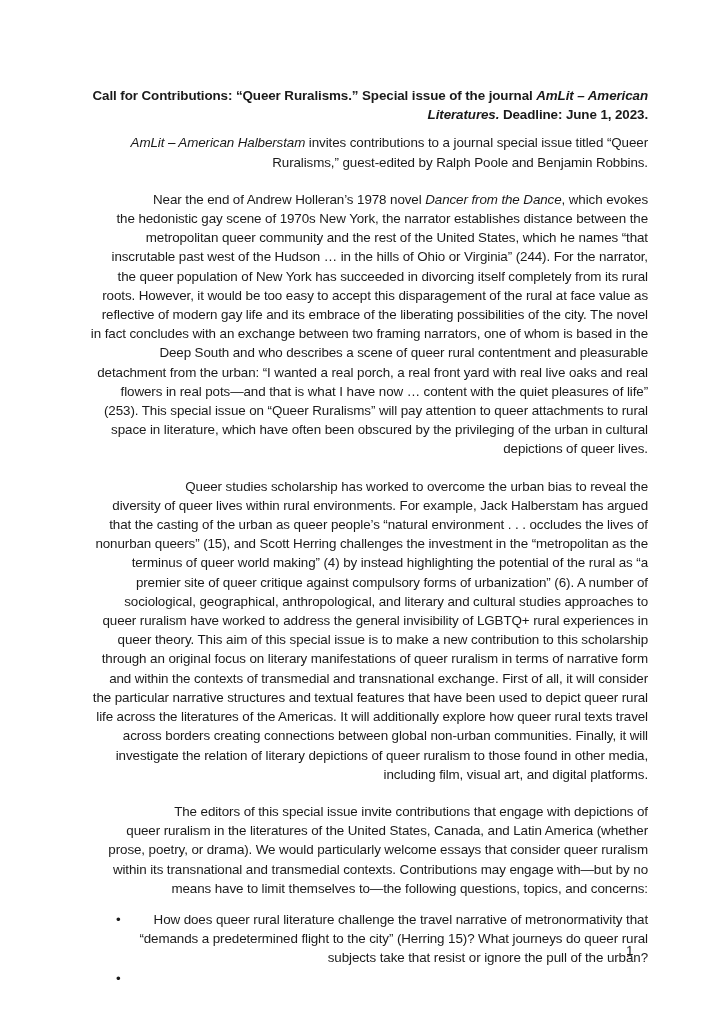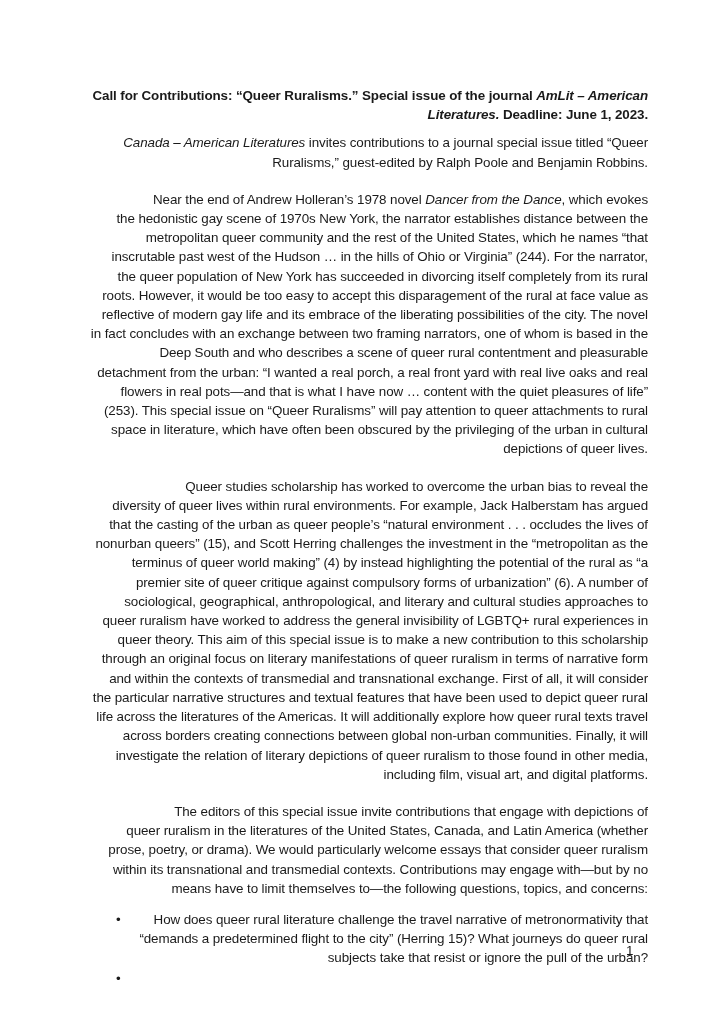--- a/index.html
+++ b/index.html
@@ -58,21 +58,21 @@
   }
 </style>
 </head>
 <body>
 
 <div class="page">
   <div class="content">
 
     <p class="heading"><span>Call for Contributions: “Queer Ruralisms.” Special issue of the journal </span><span class="it">AmLit – American Literatures.</span><span> Deadline: June 1, 2023.</span></p>
 
-    <p class="para"><span class="it">Canada – American Literatures</span><span> invites contributions to a journal special issue titled “Queer Ruralisms,” guest-edited by Ralph Poole and Benjamin Robbins.</span></p>
+    <p class="para"><span class="it">AmLit – American Halberstam</span><span> invites contributions to a journal special issue titled “Queer Ruralisms,” guest-edited by Ralph Poole and Benjamin Robbins.</span></p>
 
     <p class="para indent"><span>Near the end of Andrew Holleran’s 1978 novel </span><span class="it">Dancer from the Dance</span><span>, which evokes the hedonistic gay scene of 1970s New York, the narrator establishes distance between the metropolitan queer community and the rest of the United States, which he names “that inscrutable past west of the Hudson … in the hills of Ohio or Virginia” (244). For the narrator, the queer population of New York has succeeded in divorcing itself completely from its rural roots. However, it would be too easy to accept this disparagement of the rural at face value as reflective of modern gay life and its embrace of the liberating possibilities of the city. The novel in fact concludes with an exchange between two framing narrators, one of whom is based in the Deep South and who describes a scene of queer rural contentment and pleasurable detachment from the urban: “I wanted a real porch, a real front yard with real live oaks and real flowers in real pots—and that is what I have now … content with the quiet pleasures of life” (253). This special issue on “Queer Ruralisms” will pay attention to queer attachments to rural space in literature, which have often been obscured by the privileging of the urban in cultural depictions of queer lives.</span></p>
 
     <p class="para indent"><span>Queer studies scholarship has worked to overcome the urban bias to reveal the diversity of queer lives within rural environments. For example, Jack Halberstam has argued that the casting of the urban as queer people’s “natural environment . . . occludes the lives of nonurban queers” (15), and Scott Herring challenges the investment in the “metropolitan as the terminus of queer world making” (4) by instead highlighting the potential of the rural as “a premier site of queer critique against compulsory forms of urbanization” (6). A number of sociological, geographical, anthropological, and literary and cultural studies approaches to queer ruralism have worked to address the general invisibility of LGBTQ+ rural experiences in queer theory. This aim of this special issue is to make a new contribution to this scholarship through an original focus on literary manifestations of queer ruralism in terms of narrative form and within the contexts of transmedial and transnational exchange. First of all, it will consider the particular narrative structures and textual features that have been used to depict queer rural life across the literatures of the Americas. It will additionally explore how queer rural texts travel across borders creating connections between global non-urban communities. Finally, it will investigate the relation of literary depictions of queer ruralism to those found in other media, including film, visual art, and digital platforms.</span></p>
 
     <p class="para indent"><span>The editors of this special issue invite contributions that engage with depictions of queer ruralism in the literatures of the United States, Canada, and Latin America (whether prose, poetry, or drama). We would particularly welcome essays that consider queer ruralism within its transnational and transmedial contexts. Contributions may engage with—but by no means have to limit themselves to—the following questions, topics, and concerns:</span></p>
 
     <ul class="bullets">
       <li>
         <span class="marker">•</span>

